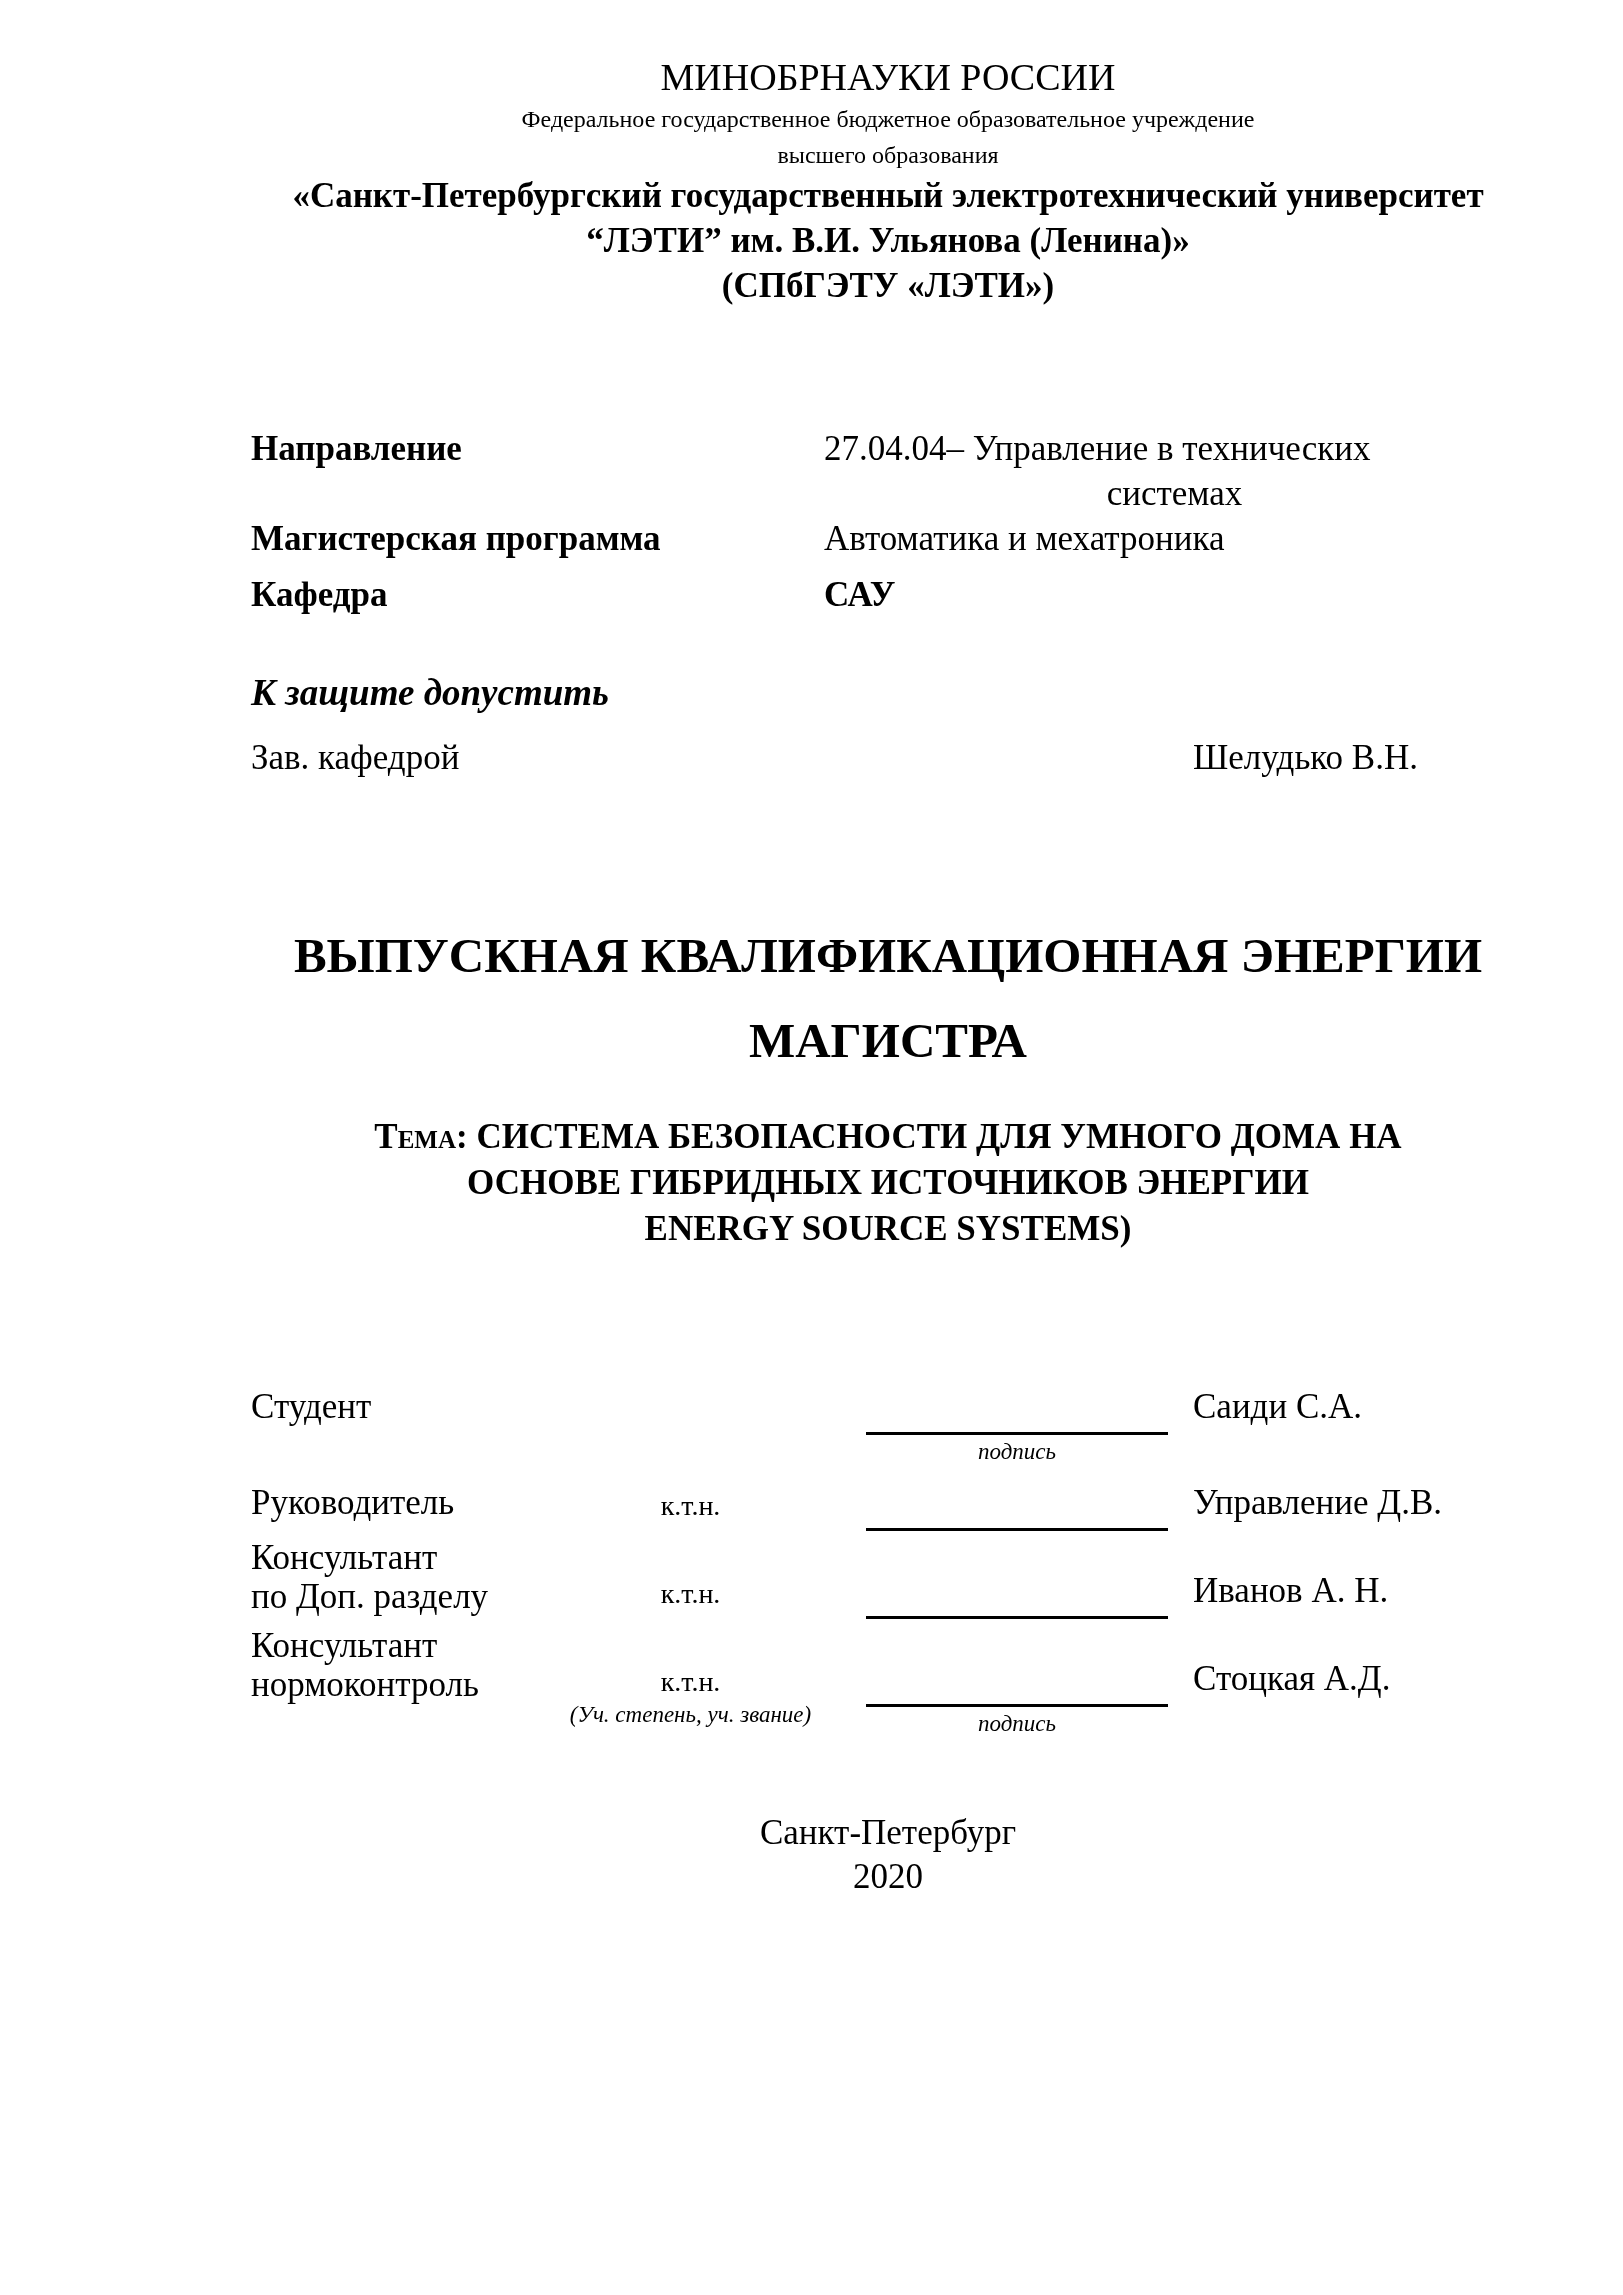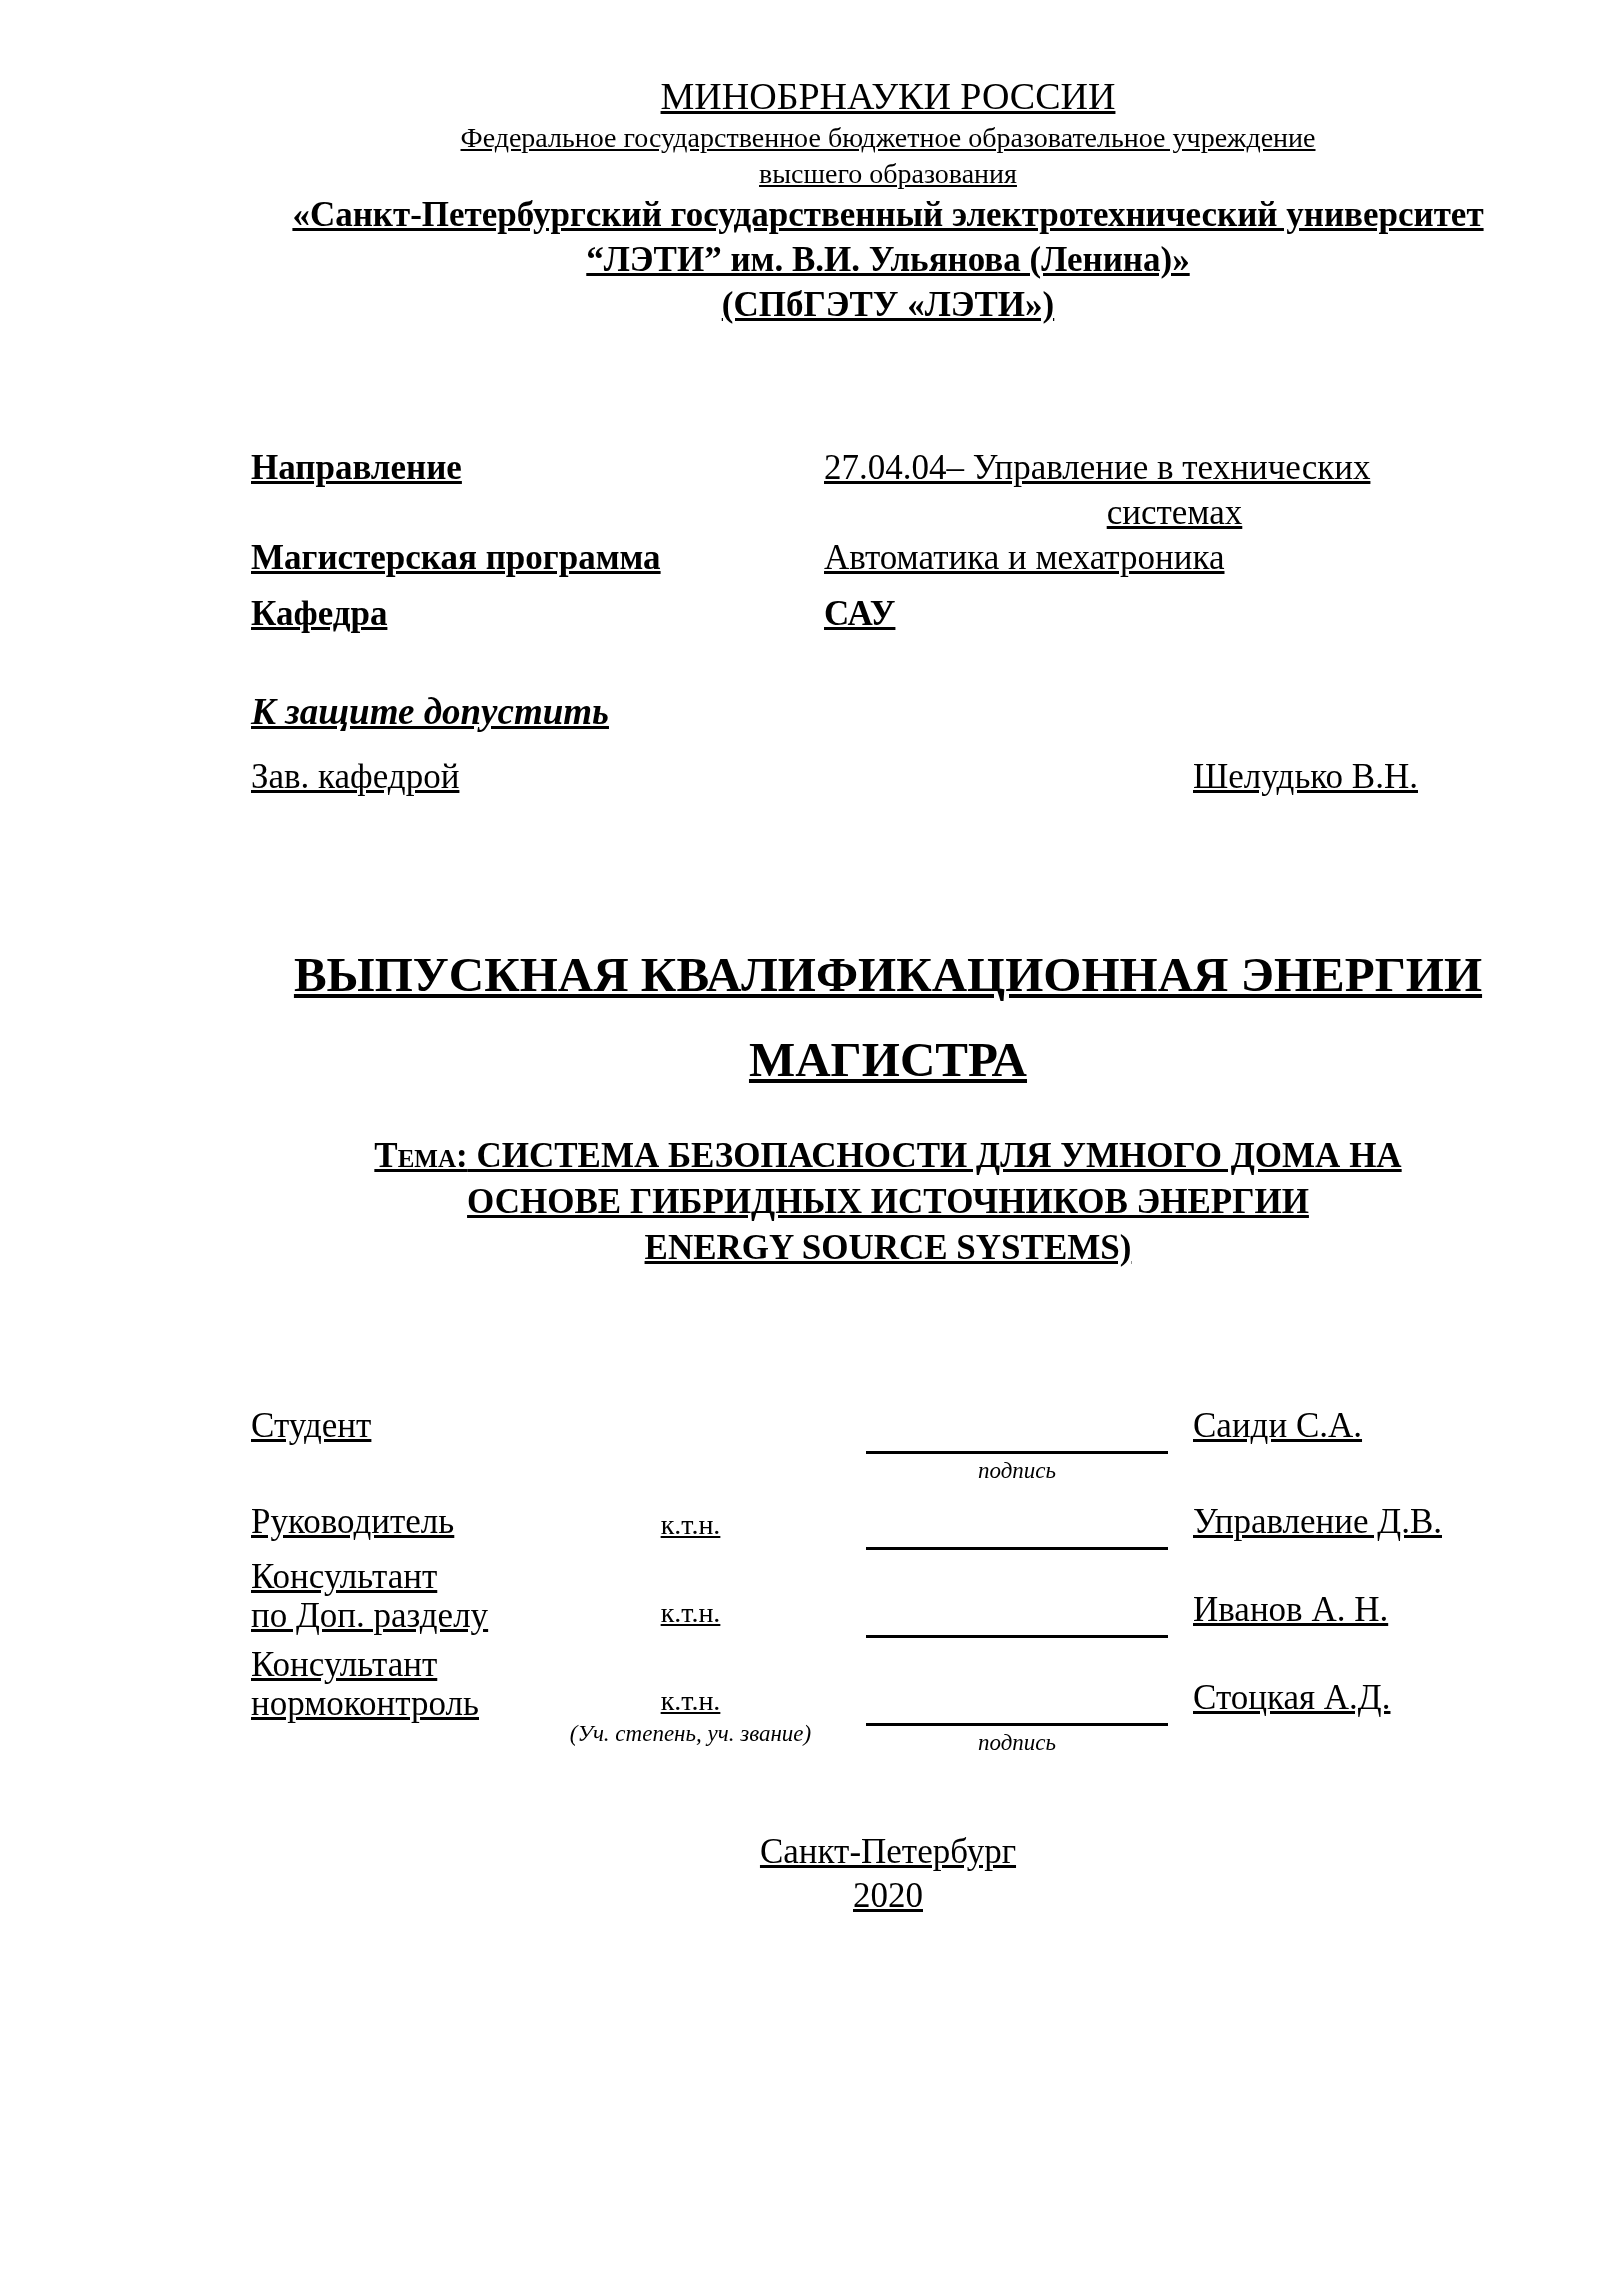--- a/index.html
+++ b/index.html
@@ -11,28 +11,27 @@
     background: #ffffff;
     color: #000000;
     font-family: "Liberation Serif", "DejaVu Serif", serif;
     overflow: hidden;
     box-sizing: border-box;
   }
   .content {
     box-sizing: border-box;
     width: 100%;
     height: 100%;
-    padding: 73px 98px 0 251px;
-    text-decoration: underline;
+    padding: 54px 98px 0 251px;
   }
 
   
   .header { text-align: center; }
   .ministry { font-size: 38px; line-height: 47px; }
-  .inst { font-size: 28px; line-height: 36px; }
+  .inst { font-size: 24px; line-height: 36px; }
   .univ { font-size: 35px; line-height: 45px; font-weight: bold; }
 
   
   .fields { margin-top: 118px; }
   .field-row {
     display: grid;
     grid-template-columns: 573px 1fr;
     font-size: 35px;
     line-height: 45px;
   }

